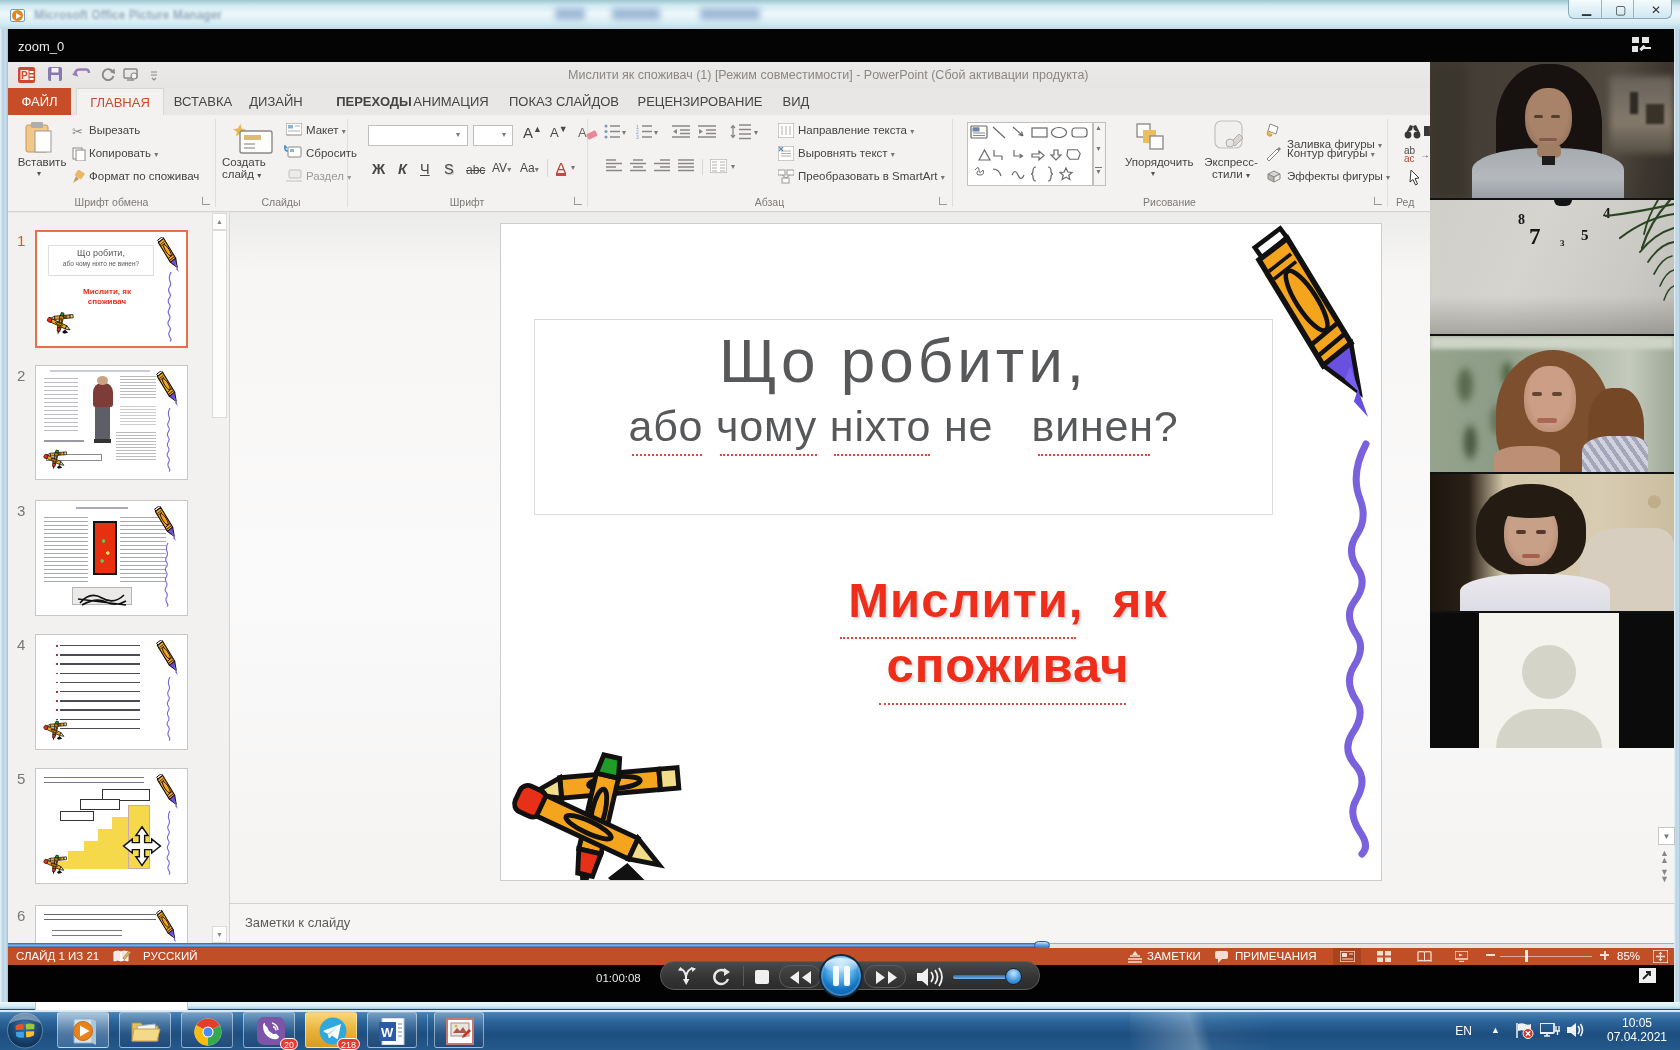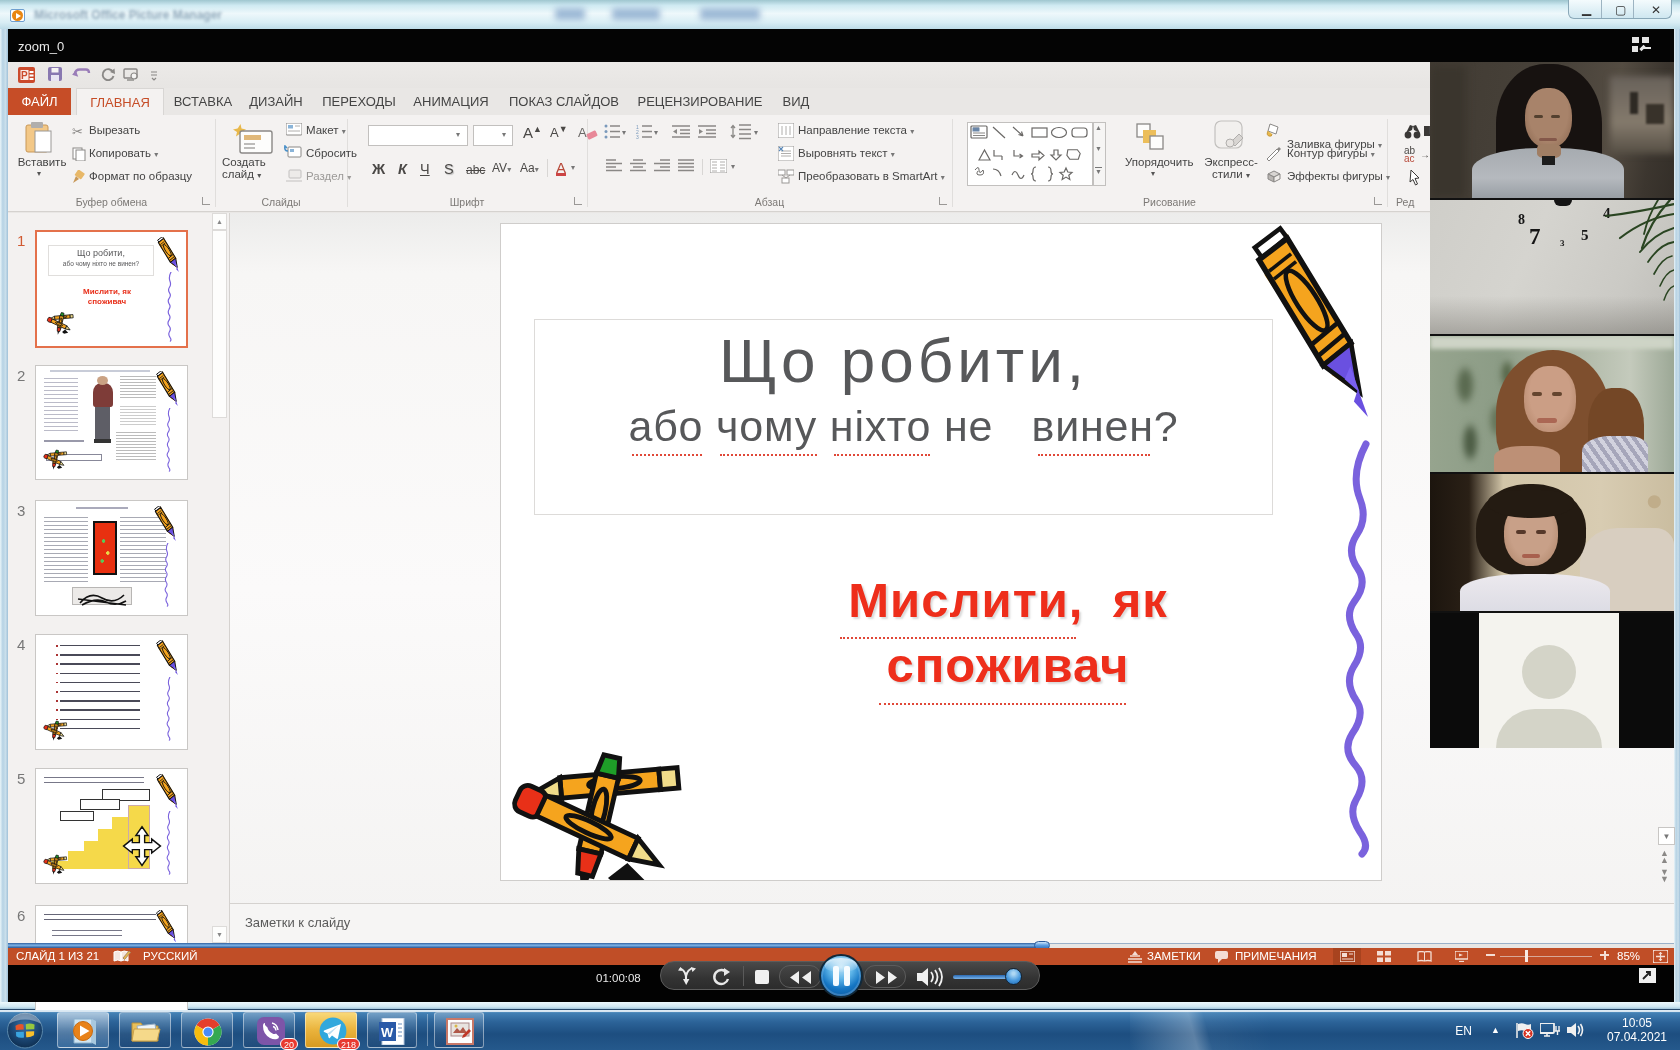--- a/index.html
+++ b/index.html
@@ -195,27 +195,28 @@
           <path d="M 11 4 A 5.5 5.5 0 1 0 11.5 8" fill="none" stroke="#8a8886" stroke-width="1.9"></path>
           <path d="M 12.5 0.5 L 13 6 L 8 4 Z" fill="#8a8886"></path>
         </g>
         <g transform="translate(106,2)">
           <rect x="0" y="1" width="13" height="9" rx="1" fill="none" stroke="#8a8886" stroke-width="1.4"></rect>
           <path d="M 3 12 L 10 12" stroke="#8a8886" stroke-width="1.4"></path>
           <circle cx="10" cy="8" r="3" fill="#f5f4f3" stroke="#8a8886" stroke-width="1.2"></circle>
         </g>
         <path d="M 133 6 L 139 6 M 133 9 L 139 9 M 134 12 l 2 2 l 2 -2" stroke="#8a8886" stroke-width="1.2" fill="none"></path>
       </svg>
+      <span class="t">Мислити як споживач (1) [Режим совместимости] - PowerPoint (Сбой активации продукта)</span>
     </div>
     <div class="abs" id="tabs">
       <div class="tab" id="tab-file">ФАЙЛ</div>
       <div class="tab" id="tab-home" style="left:68px;width:88px;">ГЛАВНАЯ</div>
       <div class="tab" style="left:155px;width:80px;text-align:center;">ВСТАВКА</div>
       <div class="tab" style="left:232px;width:72px;">ДИЗАЙН</div>
-      <div class="tab" style="left:308px;width:86px;">ПЕРЕХОДЫ</div>
+      <div class="tab" style="left:323px;width:86px;font-weight:bold;">ПЕРЕХОДЫ</div>
       <div class="tab" style="left:400px;width:86px;">АНИМАЦИЯ</div>
       <div class="tab" style="left:491px;width:130px;">ПОКАЗ СЛАЙДОВ</div>
       <div class="tab" style="left:626px;width:132px;">РЕЦЕНЗИРОВАНИЕ</div>
       <div class="tab" style="left:763px;width:50px;">ВИД</div>
     </div>
     <div class="abs" id="ribbon">
       <div class="rsep" style="left:207px"></div>
       <div class="rsep" style="left:339px"></div>
       <div class="rsep" style="left:579px"></div>
       <div class="rsep" style="left:944px"></div>
@@ -232,22 +233,22 @@
       <div class="abs rbtn-label" style="left:81px;top:9px;">Вырезать</div>
       <svg class="abs" style="left:64px;top:32px" width="14" height="14" viewBox="0 0 14 14">
         <rect x="1" y="1" width="9" height="11" fill="#fff" stroke="#8a8886"></rect>
         <rect x="4" y="3" width="9" height="11" fill="#fff" stroke="#8a8886"></rect>
       </svg>
       <div class="abs rbtn-label" style="left:81px;top:32px;">Копировать <span style="font-size:8px;color:#777">▾</span></div>
       <svg class="abs" style="left:63px;top:55px" width="15" height="15" viewBox="0 0 15 15">
         <path d="M2 13 L5 6 L8 9 Z" fill="#c89858"></path>
         <rect x="5" y="1" width="8" height="7" rx="1" fill="#e8b868" transform="rotate(35 9 4)"></rect>
       </svg>
-      <div class="abs rbtn-label" style="left:81px;top:55px;">Формат по образцу</div>
-      <div class="rgroup-label" style="left:0;width:207px;">Буфер обмена</div>
+      <div class="abs rbtn-label" style="left:81px;top:55px;">Формат по споживач</div>
+      <div class="rgroup-label" style="left:0;width:207px;">Шрифт обмена</div>
       <div class="abs" style="left:194px;top:82px;width:8px;height:8px;border-left:1px solid #9a9896;border-bottom:1px solid #9a9896;"></div>
 
       <svg class="abs" style="left:222px;top:6px" width="44" height="34" viewBox="0 0 44 34">
         <path d="M8 7 l2.5-4 1 4.5 4.5 1 -4 2.5 1 4.5 -3.5-2.5 -3.5 2.5 1-4.5 -4-2.5 4.5-1 Z" fill="#e8b84a"></path>
         <rect x="10" y="10" width="32" height="22" rx="2" fill="#fdfdfc" stroke="#8a8886" stroke-width="1.4"></rect>
         <rect x="14" y="14" width="17" height="5" fill="#e0b87a"></rect>
         <path d="M14 23 h11 M14 27 h11" stroke="#a8a6a4" stroke-width="1.6"></path>
       </svg>
       <div class="abs rbtn-label" style="left:214px;top:41px;width:60px;text-align:left;">Создать<br>слайд <span style="font-size:8px;color:#555">▾</span></div>
       <svg class="abs" style="left:278px;top:8px" width="16" height="13" viewBox="0 0 16 13">

